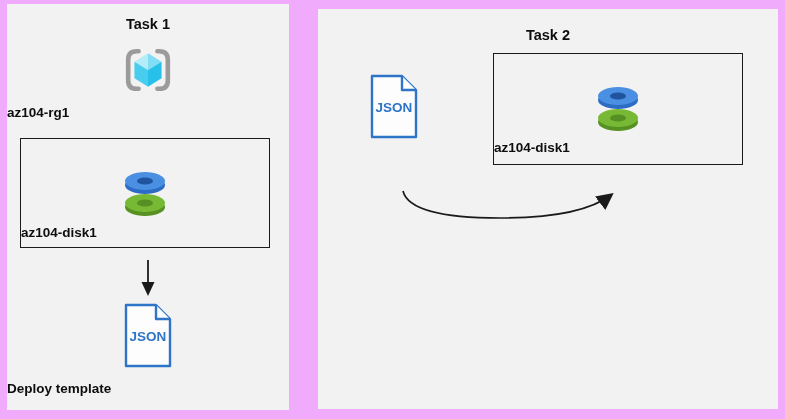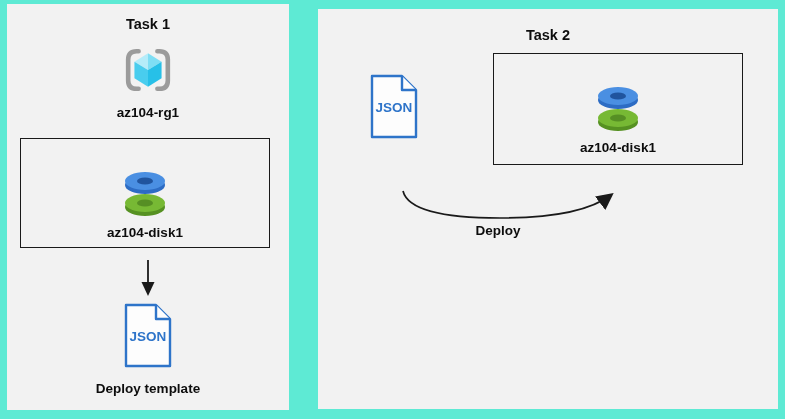--- a/index.html
+++ b/index.html
@@ -1,31 +1,30 @@
 <!DOCTYPE html>
 <html><head>
 <meta charset="utf-8">
 <style>
   * { margin: 0; padding: 0; box-sizing: border-box; }
   html, body { width: 785px; height: 419px; background: #ffffff; overflow: hidden; }
   body { font-family: "Liberation Sans", "DejaVu Sans", sans-serif; color: #111; }
 
-  .canvas { position: relative; width: 785px; height: 419px; background: #5eead4; }
+  .canvas { position: relative; width: 785px; height: 419px; background: #f0abfc; }
 
   .panel { position: absolute; background: #f2f2f2; }
   .panel-left  { left: 7px;   top: 4px; width: 282px; height: 406px; }
   .panel-right { left: 318px; top: 9px; width: 460px; height: 400px; }
 
   .title {
     position: absolute; left: 0; width: 100%;
     text-align: center; font-size: 14.5px; font-weight: bold; color: #0d0d0d;
   }
   .label {
     position: absolute; font-size: 13.5px; font-weight: bold; color: #0d0d0d;
-    text-align: center;
   }
 
   .t1-title { top: 12px; }
   .t2-title { top: 18px; }
 
   .icon { position: absolute; line-height: 0; font-weight: bold; }
 
   .rg-icon   { left: calc(50% - 24px); top: 42px; }
   .rg-label  { left: 0; width: 100%; top: 101px; }
 
@@ -129,16 +128,15 @@
     </div>
 
     <svg class="deploy-arrow" width="240" height="55" viewBox="0 0 240 55">
       <defs>
         <marker id="ah" markerWidth="10" markerHeight="10" refX="8" refY="5" orient="auto">
           <path d="M0,0 L10,5 L0,10 Z" fill="#1a1a1a"></path>
         </marker>
       </defs>
       <path d="M15,12 C 20,32 60,39 112,39 C 162,39 202,32 223,16" fill="none" stroke="#1a1a1a" stroke-width="1.7" marker-end="url(#ah)"></path>
     </svg>
-    <div class="label deploy-label">Deploy</div>
 
   </section>
 </div>
 
 </body></html>

